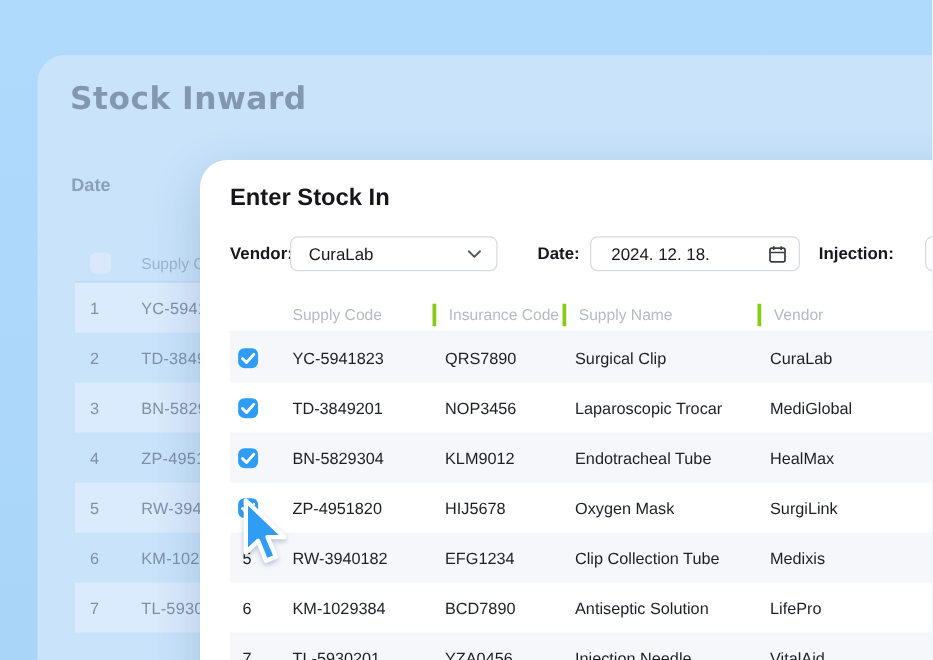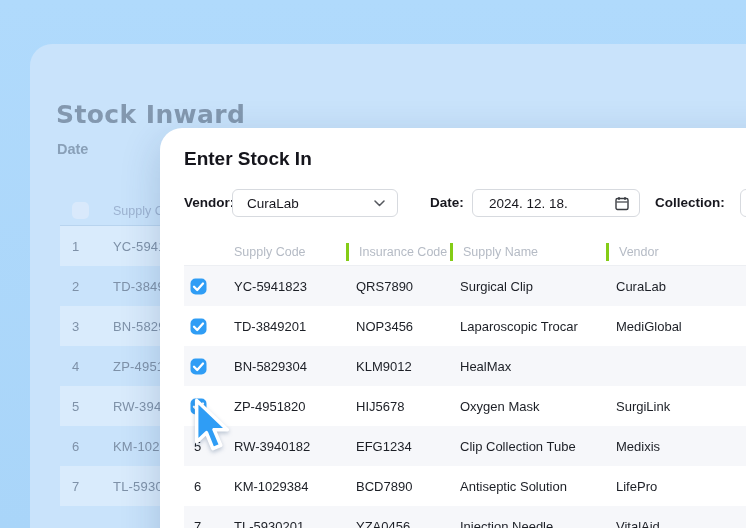--- a/index.html
+++ b/index.html
@@ -5,21 +5,21 @@
   * { margin:0; padding:0; box-sizing:border-box; }
   html,body { width:746px; height:528px; }
   body { font-family:"Liberation Sans", sans-serif; overflow:hidden; }
   #stage { position:relative; width:746px; height:528px; overflow:hidden;
            background:linear-gradient(180deg,#b0dafc 0%,#a9d5f9 100%); }
 
   
   .bg-card { position:absolute; left:30px; top:44px; width:760px; height:520px;
              background:#c9e3fb; border-radius:22px; }
   .bg-title { position:absolute; left:26px; top:20px; font-family:"DejaVu Sans",sans-serif;
-              font-size:25px; font-weight:700; color:#8398af; letter-spacing:.4px;margin-top:36px; }
+              font-size:25px; font-weight:700; color:#8398af; letter-spacing:.4px; }
   .bg-date-label { position:absolute; left:27px; top:58px; font-size:14.5px; font-weight:600; color:#89a0b8;margin-top:39px; }
   .bg-date-input { position:absolute; left:27px; top:80px; width:122px; height:27px;
                    background:#d6e9fc; border:1px solid #bcd7f1; border-radius:6px;
                    display:flex; align-items:center; padding:0 8px; }
   .bg-date-ph { flex:1; font-size:12.5px; color:#8fa9c6; letter-spacing:.3px; }
   .bg-table { position:absolute; left:30px; top:152px; width:700px; }
   .bg-thead { display:flex; align-items:center; height:30px; border-bottom:1px solid rgba(170,200,230,.55); }
   .bg-thead .cb { margin-left:12px; width:17px; height:17px; border-radius:5px; background:#d9e9fb; }
   .bg-thead .lbl { margin-left:24px; font-size:12.5px; color:#9db3d1; }
   .bg-row { display:flex; align-items:center; height:40px; }
@@ -126,21 +126,21 @@
     <div class="ctl ctl-date">
       <span class="val">2024. 12. 18.</span>
       <svg class="cal" viewBox="0 0 14 15">
         <rect x="1" y="2.5" width="12" height="11" rx="1.5" fill="none" stroke="#3a3d42" stroke-width="1.4"></rect>
         <line x1="4" y1="1" x2="4" y2="4" stroke="#3a3d42" stroke-width="1.4"></line>
         <line x1="10" y1="1" x2="10" y2="4" stroke="#3a3d42" stroke-width="1.4"></line>
         <line x1="1.5" y1="6" x2="12.5" y2="6" stroke="#3a3d42" stroke-width="1.2"></line>
       </svg>
     </div>
 
-    <div class="form-label lbl-attach">Collection:</div>
+    <div class="form-label lbl-attach">Injection:</div>
     <div class="ctl ctl-attach"></div>
 
     <div class="m-table">
       <div class="m-grid m-thead">
         <div class="first">
           <span class="hcb"></span>
         </div>
         <div class="hcell">Supply Code</div>
         <div class="hcell sep">Insurance Code</div>
         <div class="hcell sep">Supply Name</div>
@@ -176,20 +176,21 @@
           <div class="m-grid m-row alt">
     <div class="first">
       <svg class="ckbox" viewBox="0 0 17 17">
         <rect x="0.5" y="0.5" width="16" height="16" rx="5" fill="#2f9df5"></rect>
         <polyline points="4,8.8 7.2,12 13,5.5" fill="none" stroke="#ffffff" stroke-width="2.3" stroke-linecap="round" stroke-linejoin="round"></polyline>
       </svg>
 
     </div>
     <div class="cell">BN-5829304</div>
     <div class="cell">KLM9012</div>
+    <div class="cell">Endotracheal Tube</div>
     <div class="cell">HealMax</div>
   </div>
           <div class="m-grid m-row">
     <div class="first">
       <svg class="ckbox" viewBox="0 0 17 17">
         <rect x="0.5" y="0.5" width="16" height="16" rx="5" fill="#2f9df5"></rect>
         <polyline points="4,8.8 7.2,12 13,5.5" fill="none" stroke="#ffffff" stroke-width="2.3" stroke-linecap="round" stroke-linejoin="round"></polyline>
       </svg>
 
     </div>

